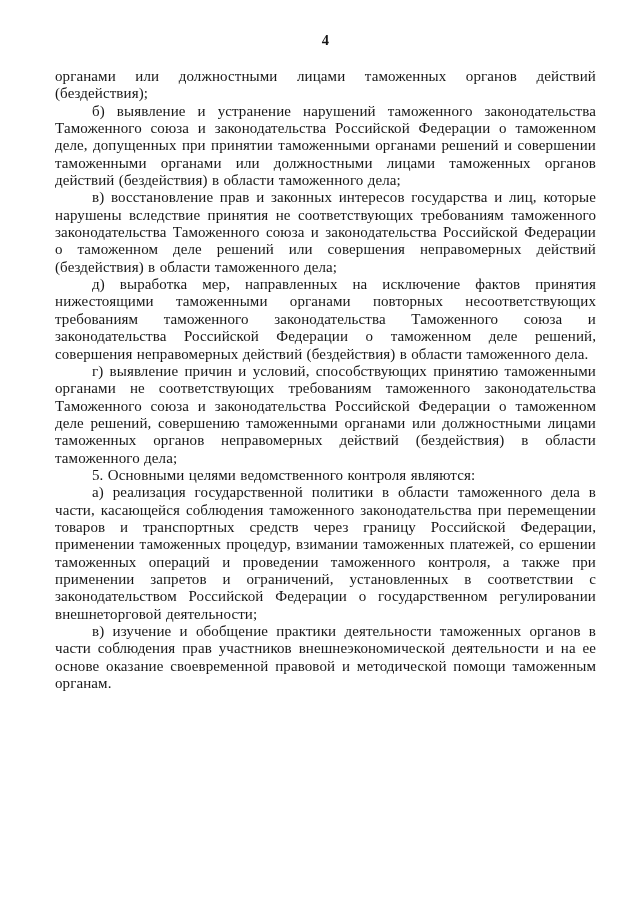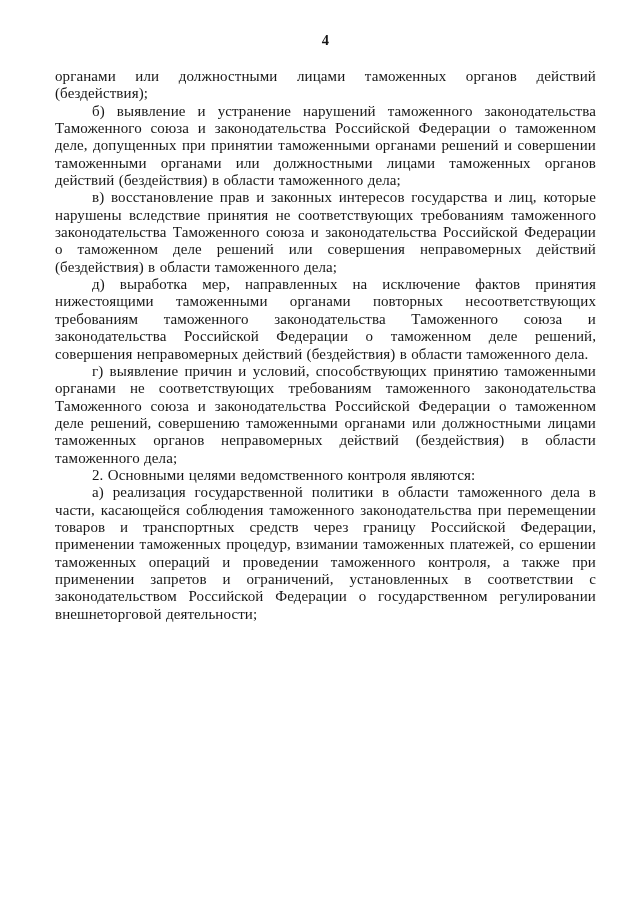--- a/index.html
+++ b/index.html
@@ -51,16 +51,17 @@
 
 <div class="page">
   <div class="page-number">4</div>
 
   <div class="body-text">
     <p class="cont">органами или должностными лицами таможенных органов действий (бездействия);</p>
     <p>б) выявление и устранение нарушений таможенного законодательства Таможенного союза и законодательства Российской Федерации о таможенном деле, допущенных при принятии таможенными органами решений и совершении таможенными органами или должностными лицами таможенных органов действий (бездействия) в области таможенного дела;</p>
     <p>в) восстановление прав и законных интересов государства и лиц, которые нарушены вследствие принятия не соответствующих требованиям таможенного законодательства Таможенного союза и законодательства Российской Федерации о таможенном деле решений или совершения неправомерных действий (бездействия) в области таможенного дела;</p>
     <p>д) выработка мер, направленных на исключение фактов принятия нижестоящими таможенными органами повторных несоответствующих требованиям таможенного законодательства Таможенного союза и законодательства Российской Федерации о таможенном деле решений, совершения неправомерных действий (бездействия) в области таможенного дела.</p>
     <p>г) выявление причин и условий, способствующих принятию таможенными органами не соответствующих требованиям таможенного законодательства Таможенного союза и законодательства Российской Федерации о таможенном деле решений, совершению таможенными органами или должностными лицами таможенных органов неправомерных действий (бездействия) в области таможенного дела;</p>
-    <p>2. Основными целями ведомственного контроля являются:</p>
+    <p>5. Основными целями ведомственного контроля являются:</p>
     <p>а) реализация государственной политики в области таможенного дела в части, касающейся соблюдения таможенного законодательства при перемещении товаров и транспортных средств через границу Российской Федерации, применении таможенных процедур, взимании таможенных платежей, со ершении таможенных операций и проведении таможенного контроля, а также при применении запретов и ограничений, установленных в соответствии с законодательством Российской Федерации о государственном регулировании внешнеторговой деятельности;</p>
+    <p>в) изучение и обобщение практики деятельности таможенных органов в части соблюдения прав участников внешнеэкономической деятельности и на ее основе оказание своевременной правовой и методической помощи таможенным органам.</p>
   </div>
 </div>
 
 </body></html>

